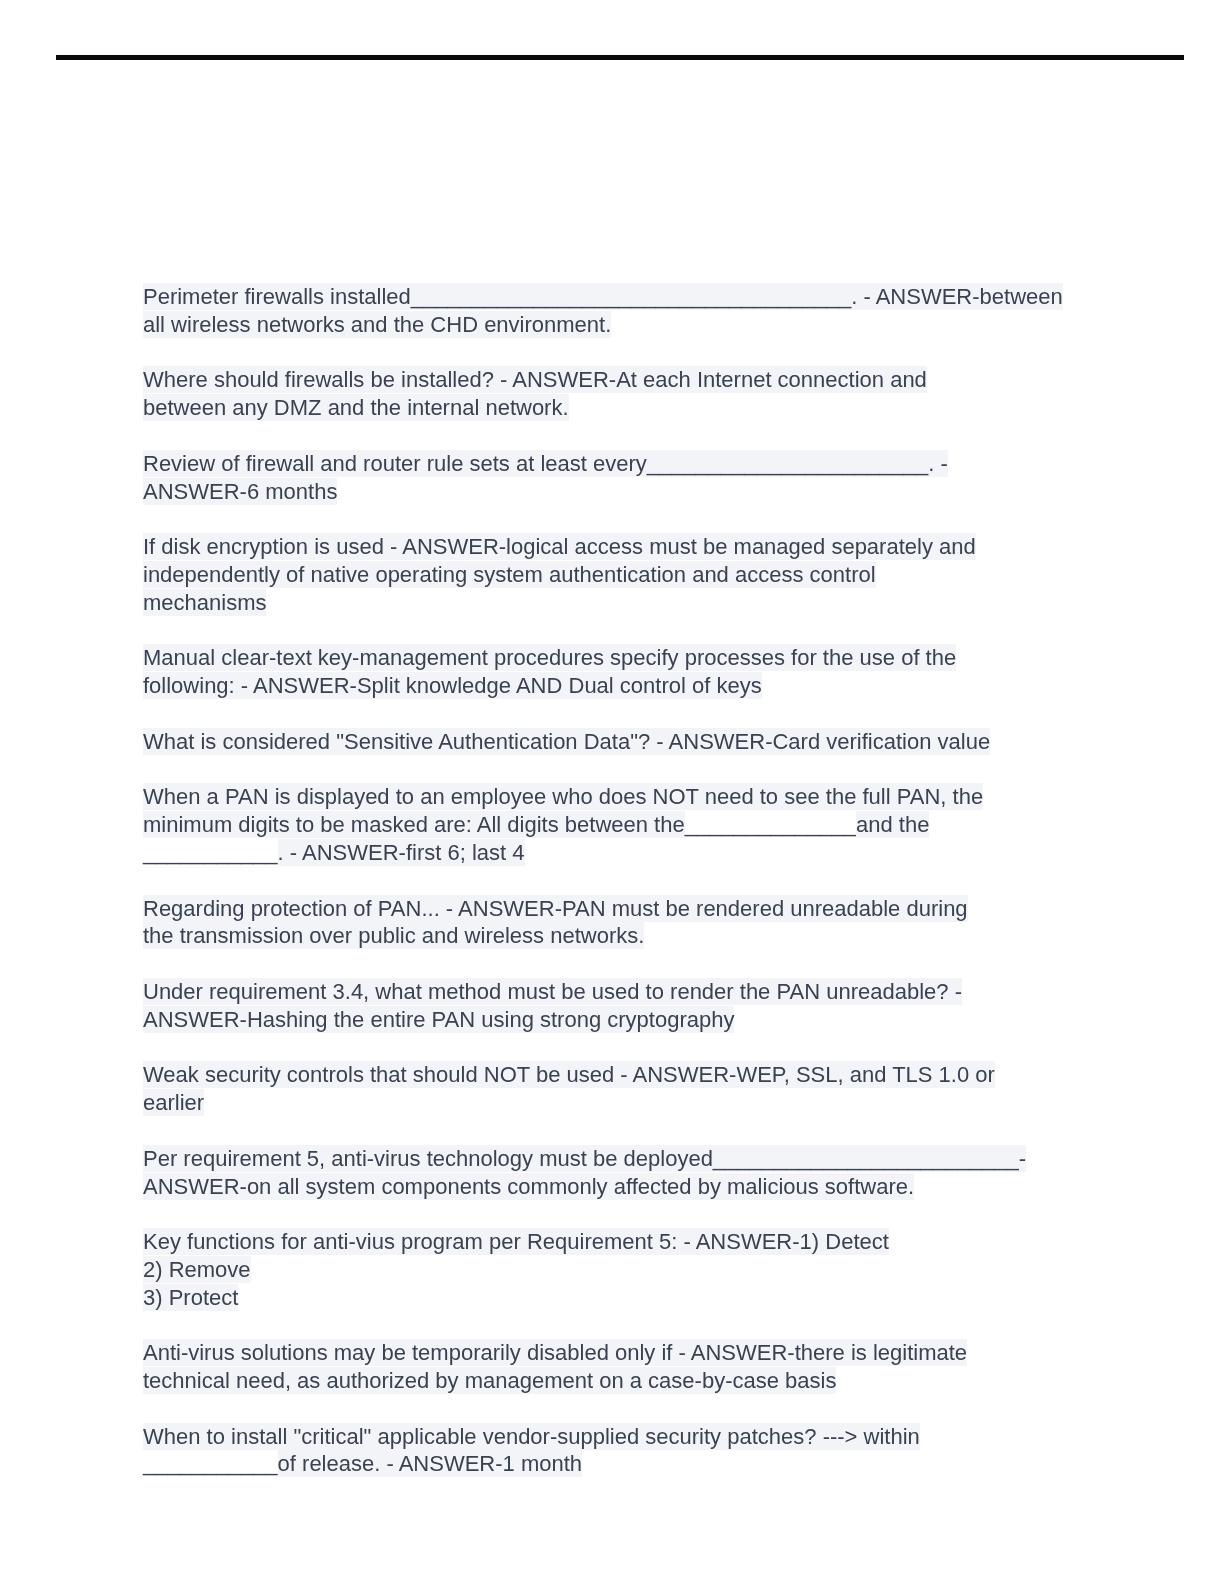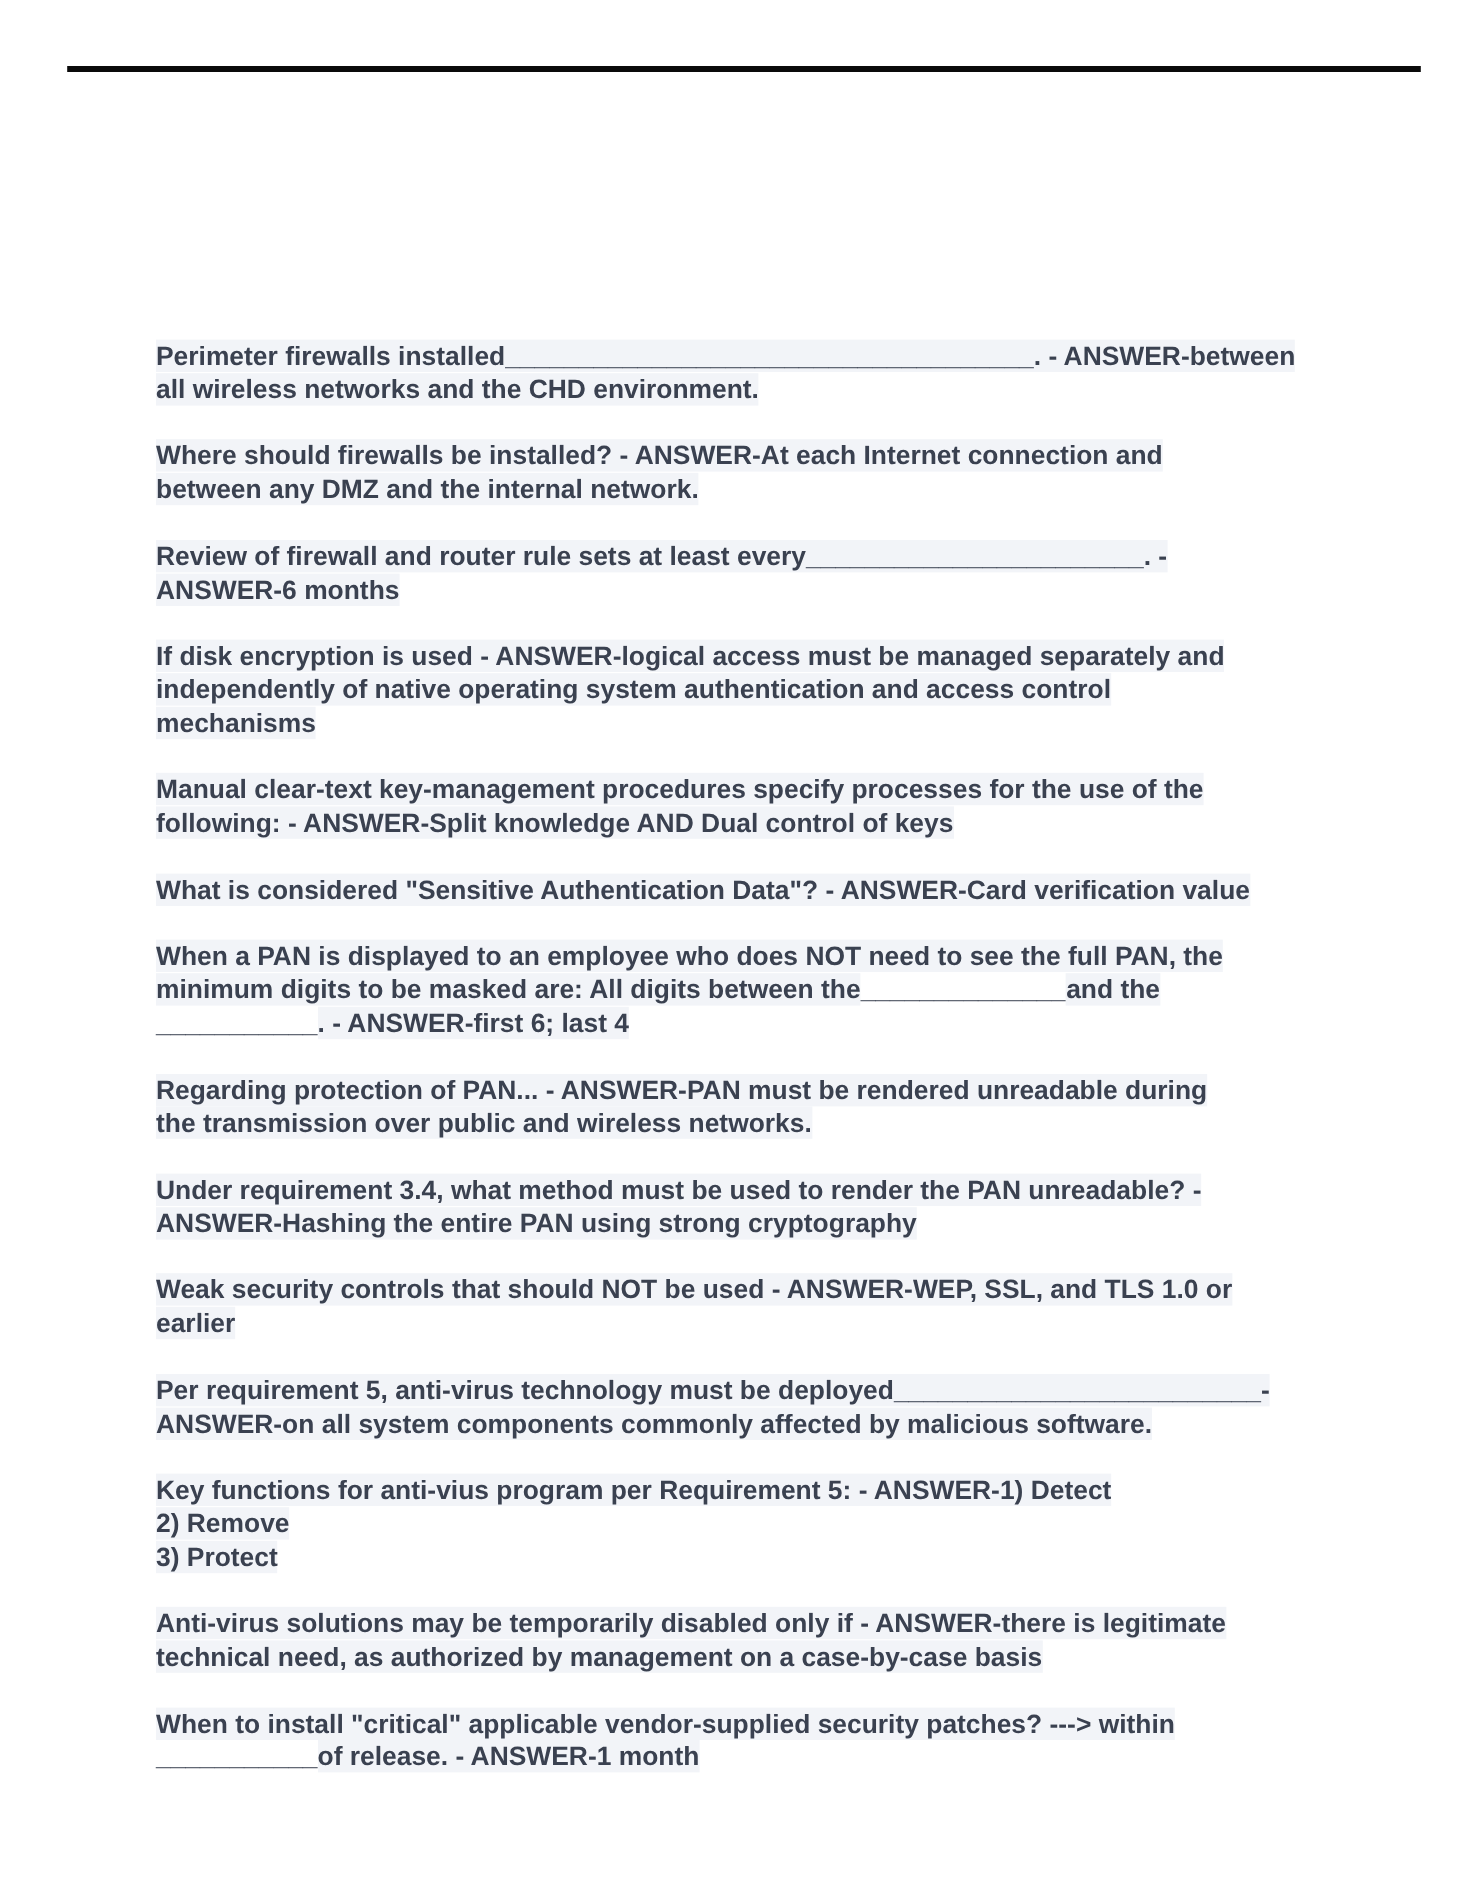--- a/index.html
+++ b/index.html
@@ -36,28 +36,27 @@
     line-height: 55px;
     color: var(--cyan);
     white-space: pre;
     letter-spacing: 0px;
   }
   .title-block .hl { background: var(--hl); padding: 2px 0; }
   .title-line1 .hl { padding-right: 22px; }
   .title-line2 .hl { padding-right: 320px; }
   .body-block {
     position: absolute;
-    left: 130px;
+    left: 143px;
     top: 283px;
     width: 960px;
     font-size: 22px;
     line-height: 27.8px;
     color: var(--text);
     white-space: pre;
-    font-weight: bold;
   }
   .para { margin: 0 0 27.8px 0; }
   .line { white-space: pre; }
   .hl { background: var(--hl); padding: 1px 0; }
   .plain { background: transparent; margin-top: 37px; }
 </style>
 </head>
 <body>
 
 <div class="page">

